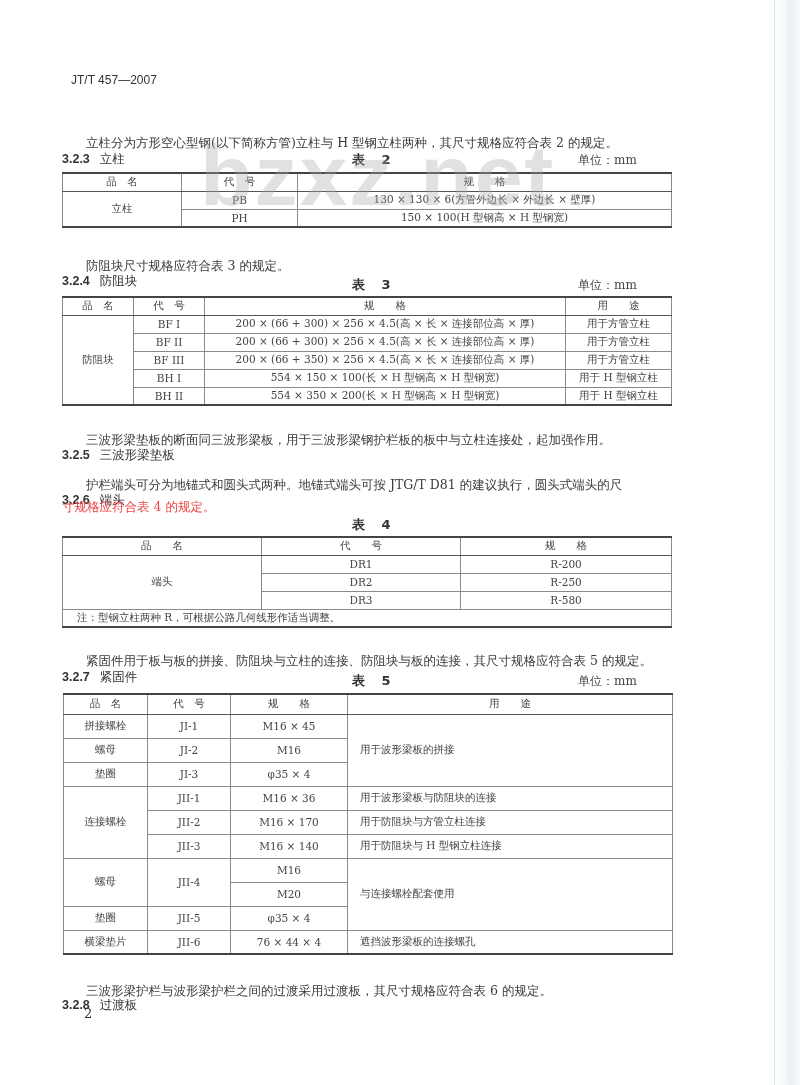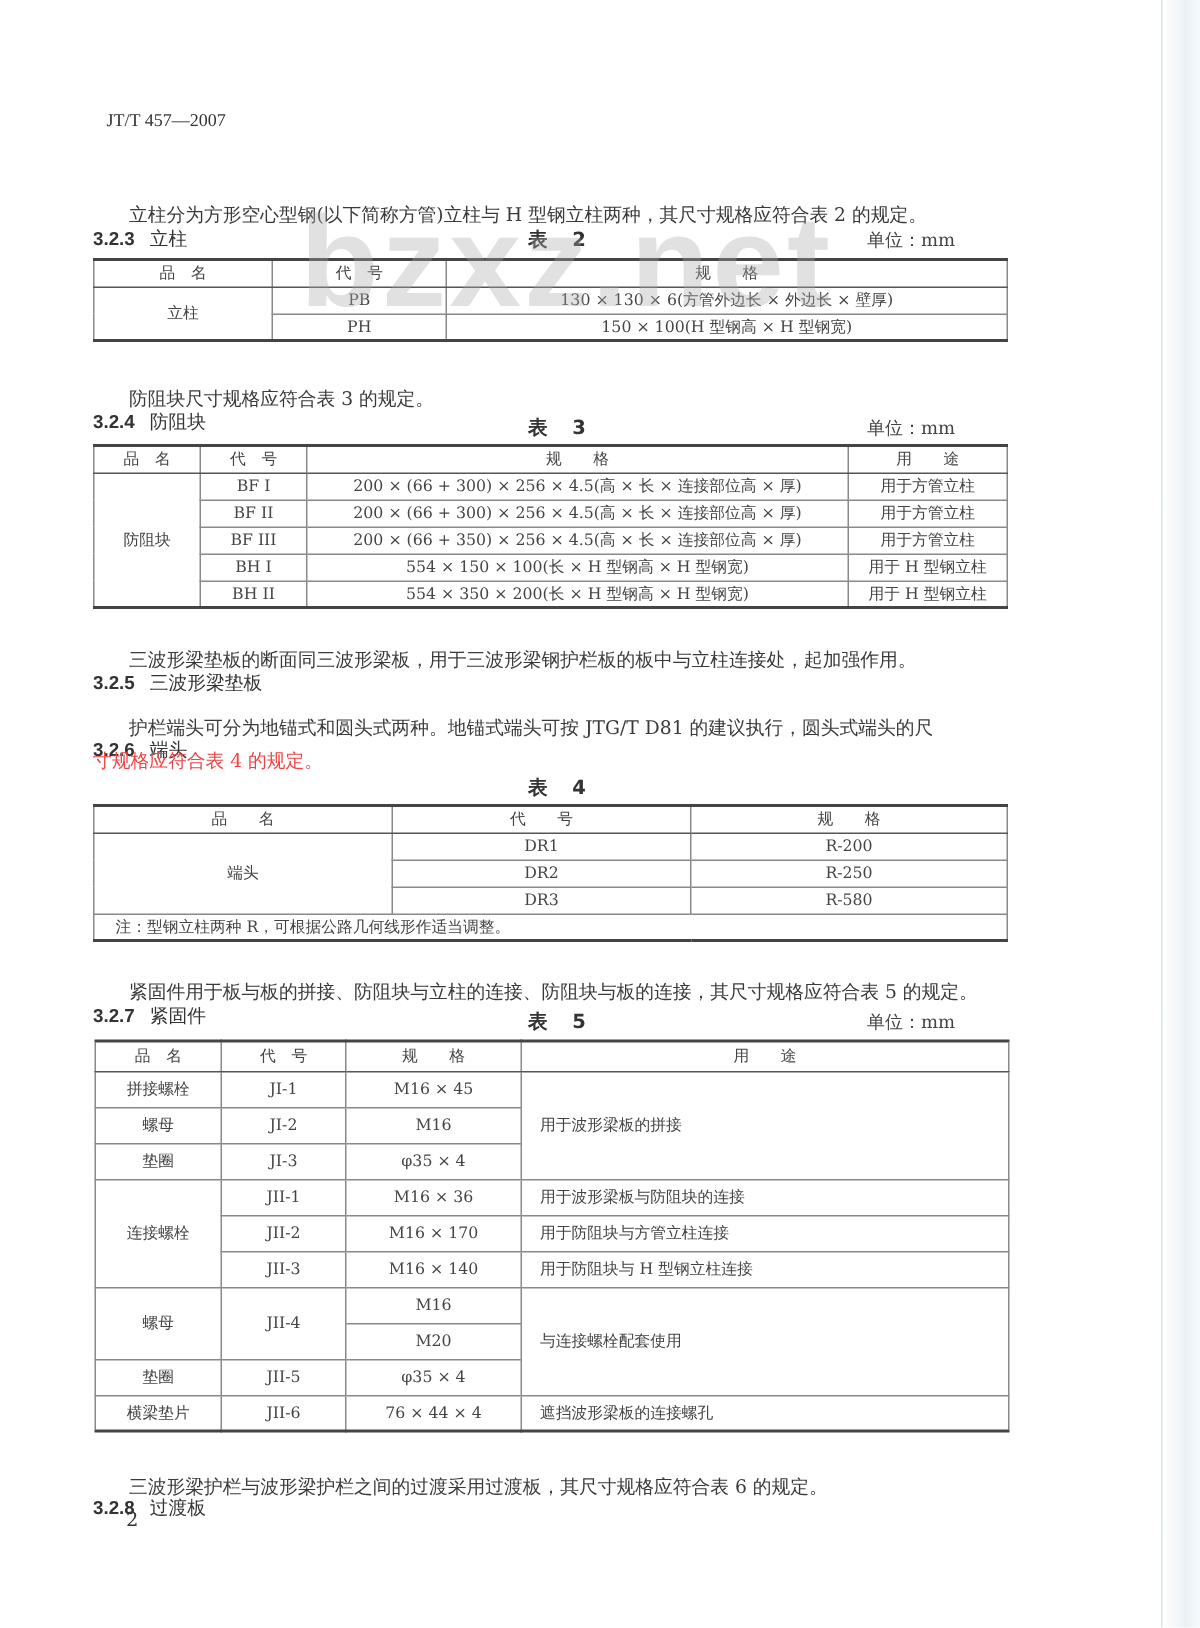--- a/index.html
+++ b/index.html
@@ -9,21 +9,21 @@
     font-family:"DejaVu Serif", "Liberation Serif", serif;
     color:#2a2a2a;
   }
   .edge-right {
     position:absolute; top:0; right:0; width:25px; height:1085px;
     background:linear-gradient(to right,#ffffff 0,#f2f7fa 40%,#e9f1f5 60%,#f6fafc 100%);
     border-left:1px solid #d8e4ea;
   }
   .std-code {
     position:absolute; left:71px; top:73px;
-    font-family:Liberation Serif, serif;
+    font-family:Liberation Sans, sans-serif;
     font-size:12px; color:#333;
   }
   .watermark {
     position:absolute; left:200px; top:132px;
     font-family:"Liberation Sans","DejaVu Sans",sans-serif;
     font-weight:bold; font-size:86px; letter-spacing:2px;
     color:rgba(170,170,170,0.35); line-height:1; pointer-events:none;
     z-index:5;
   }
   .h {

